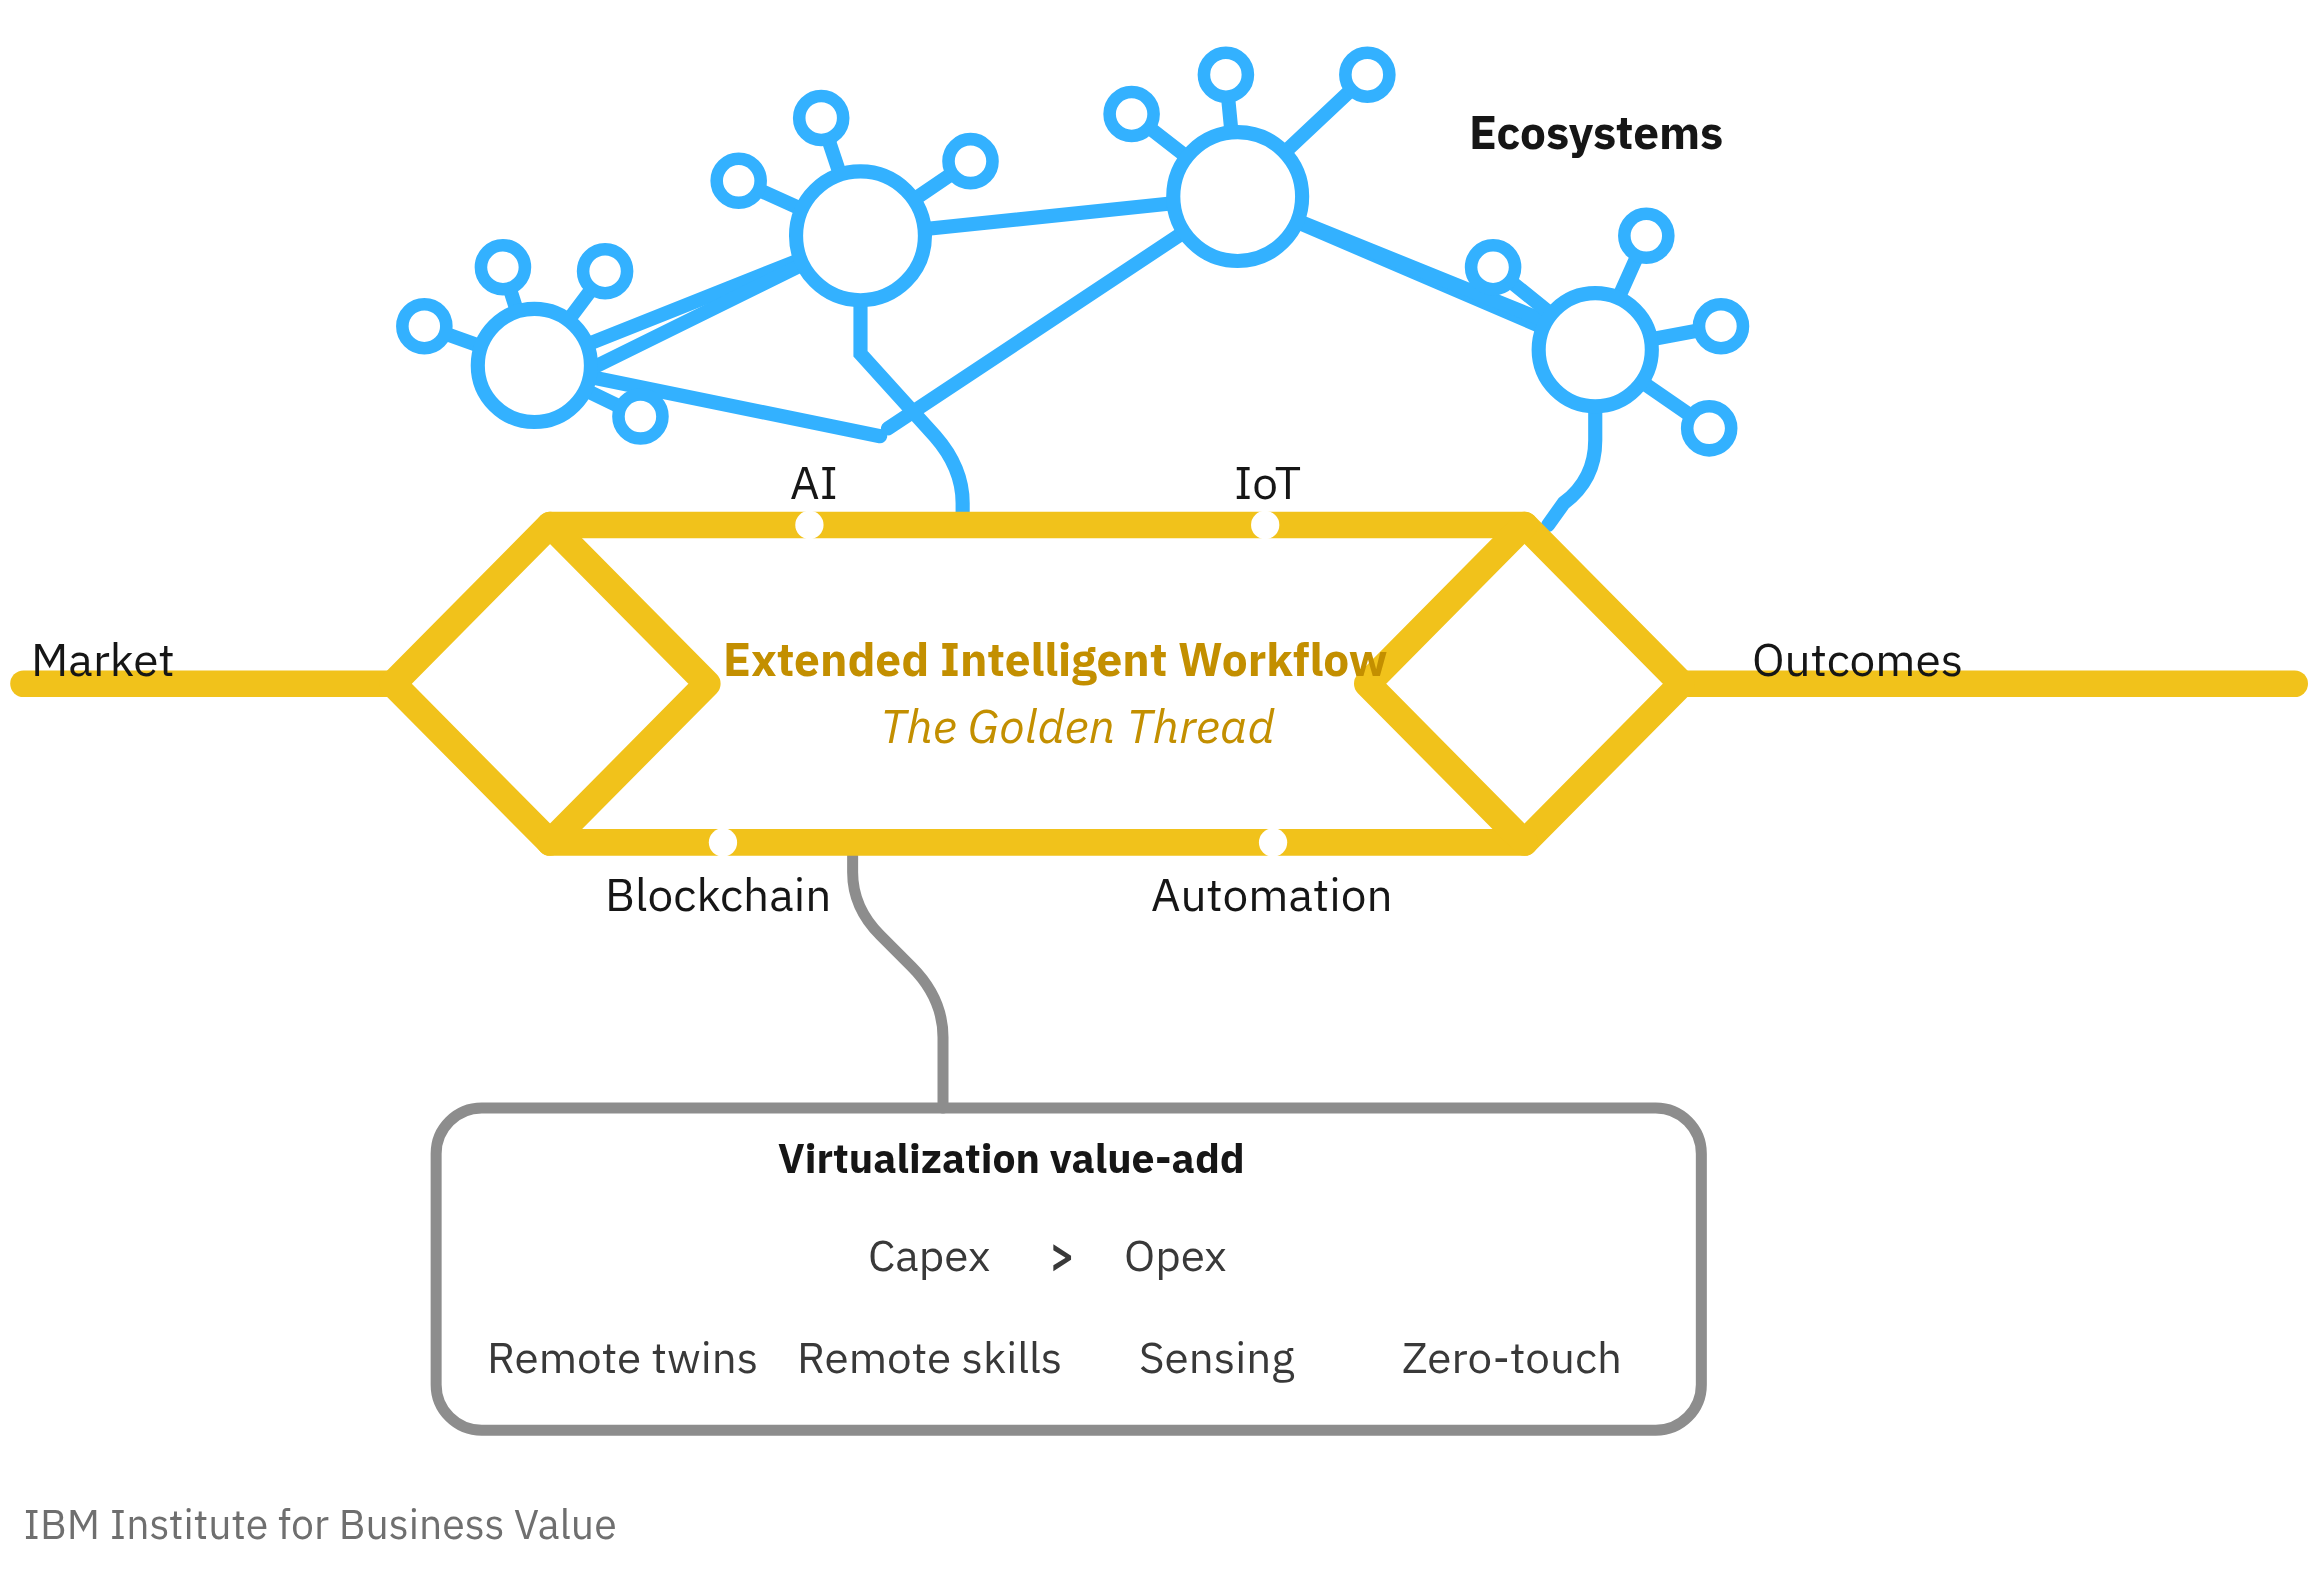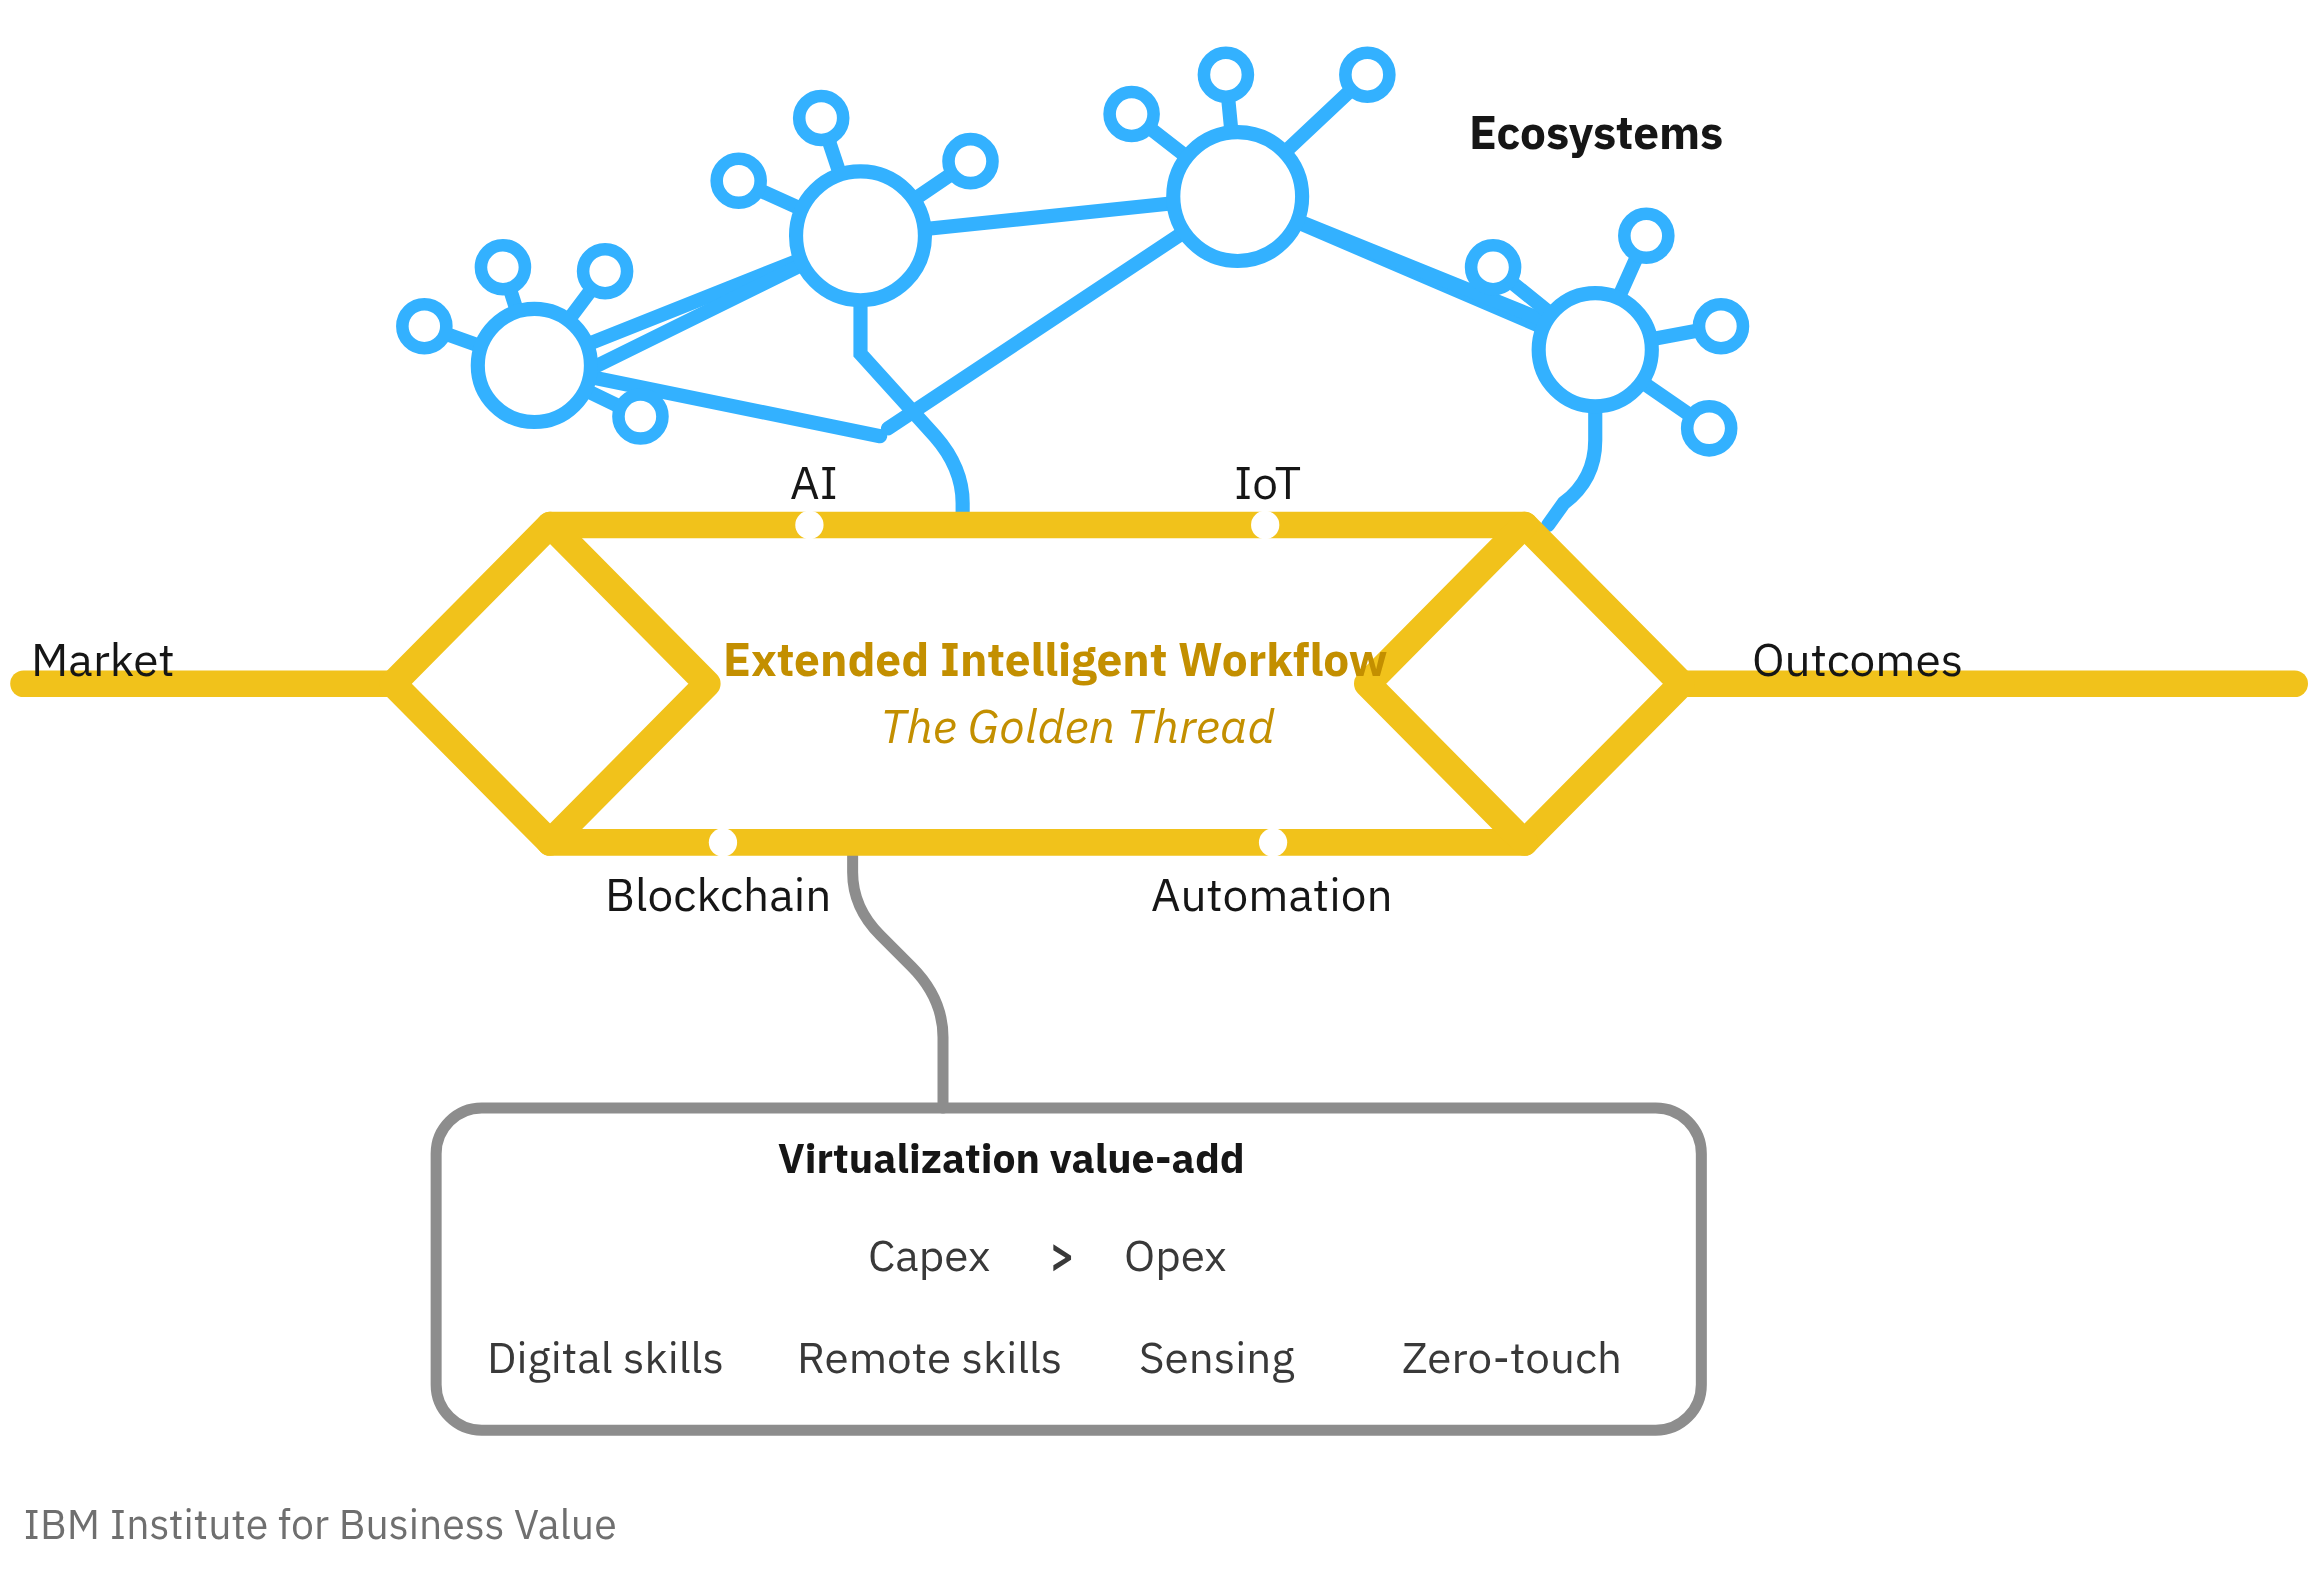--- a/index.html
+++ b/index.html
@@ -172,20 +172,20 @@
   <div class="label" style="left:1151px; top:864px;">Automation</div>
 
   <div class="center-title" style="left:723px; top:629px;">Extended Intelligent Workflow</div>
   <div class="center-sub" style="left:880px; top:695px;">The Golden Thread</div>
 
   <div class="vbox-title" style="left:778px; top:1131px;">Virtualization value-add</div>
   <div class="vbox-line" style="left:868px; top:1226px;">Capex</div>
   <div class="vbox-line" style="left:1049px; top:1226px; font-weight:600;">&gt;</div>
   <div class="vbox-line" style="left:1124px; top:1226px;">Opex</div>
 
-  <div class="vbox-line" style="left:487px;  top:1328px;">Digital skills</div>
+  <div class="vbox-line" style="left:487px;  top:1328px;">Remote twins</div>
   <div class="vbox-line" style="left:797px; top:1328px;">Remote skills</div>
   <div class="vbox-line" style="left:1139px; top:1328px;">Sensing</div>
   <div class="vbox-line" style="left:1402px; top:1328px;">Zero-touch</div>
 
   <div class="footer" style="left:23.6px; top:1497px;">IBM Institute for Business Value</div>
 </div>
 
 
 </body></html>

